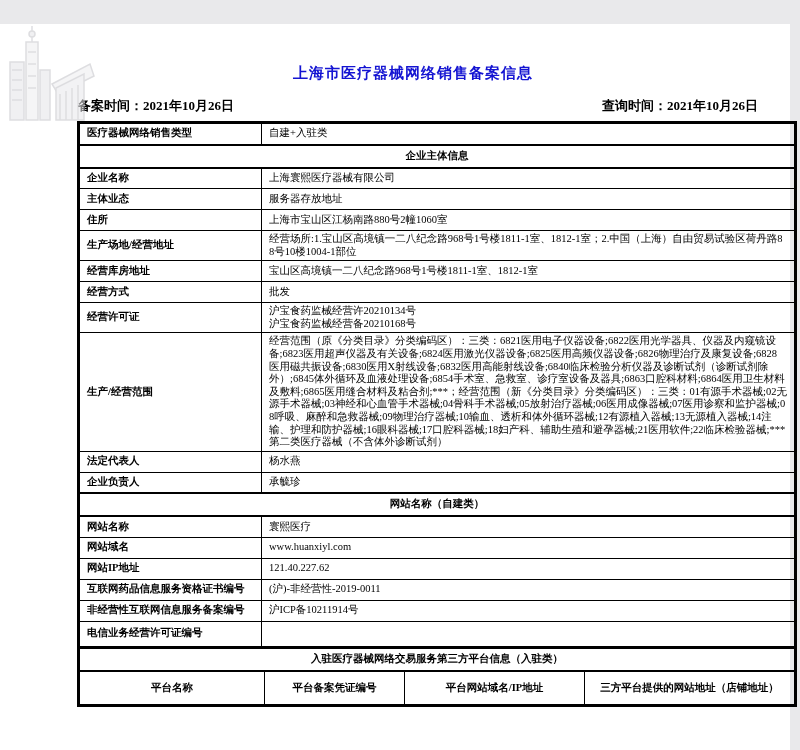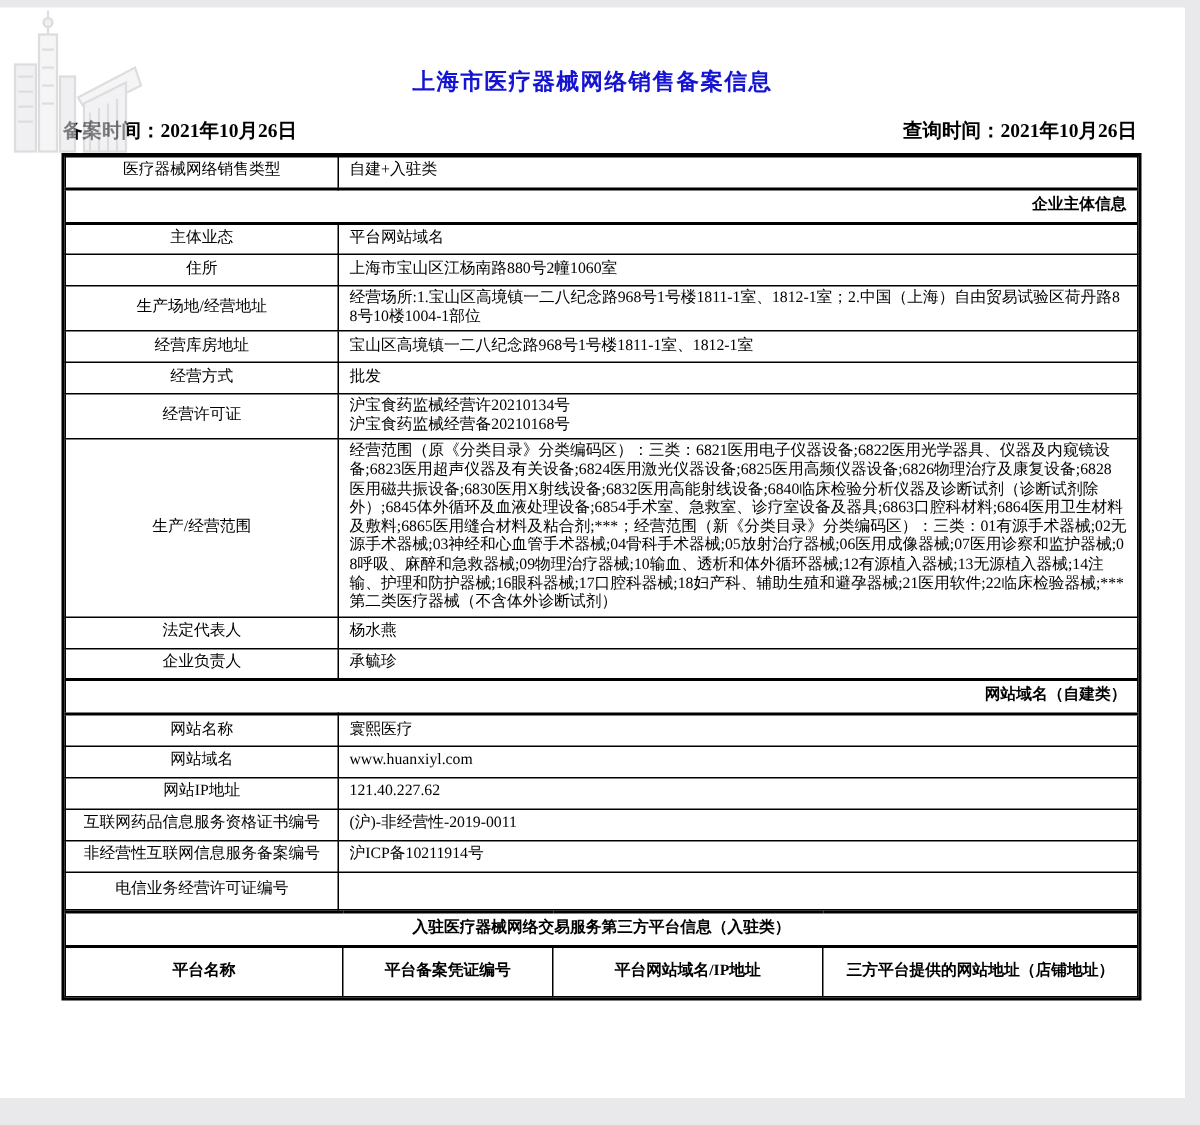--- a/index.html
+++ b/index.html
@@ -4,22 +4,23 @@
 <style>
   * { margin:0; padding:0; box-sizing:border-box; }
   html,body { background:#e9e9eb; }
   .page {
     position:relative; width:800px; height:750px;
     background:#e9e9eb; overflow:hidden;
     font-family:"Liberation Serif", serif;
     color:#000;
   }
   .sheet {
-    position:absolute; left:0; top:5px; width:790px; height:727px;
+    position:absolute; left:0; top:24px; width:790px; height:727px;
     background:#ffffff;
+    padding-left:36px;
   }
   .watermark {
     position:absolute; left:6px; top:0px; width:120px; height:98px;
     opacity:.55;
   }
   .title {
     text-align:center; margin-top:40px;
     font-size:15px; font-weight:bold; color:#1414d2; letter-spacing:1px;
   }
   .times {
@@ -31,27 +32,27 @@
     margin-left:41px; width:720px;
     border:2px solid #000;
   }
   table { border-collapse:collapse; width:100%; table-layout:fixed; }
   td {
     border:1px solid #000;
     font-size:10.5px; line-height:1.2;
     padding:2px 7px; vertical-align:middle;
     word-break:break-all;
   }
-  td.lbl { font-weight:normal; width:182px;text-align:center; }
+  td.lbl { font-weight:bold; width:182px; }
   td.val { white-space:pre-line; }
   tr.std { height:21px; }
   tr.section-row { height:23px; }
   tr.section-row td {
     border-top:2px solid #000; border-bottom:2px solid #000;
-    text-align:right; font-weight:bold;
+    text-align:center; font-weight:bold;
   }
   table.platform td { text-align:center; }
   table.platform td.hdr { font-weight:bold; }
 </style>
 </head>
 <body>
 
 <div class="page">
   <div class="sheet">
 
@@ -95,22 +96,26 @@
           </colgroup>
         <tbody>
           <tr class="std">
             <td class="lbl">医疗器械网络销售类型</td>
             <td class="val">自建+入驻类</td>
           </tr>
           <tr class="section-row">
             <td colspan="2">企业主体信息</td>
           </tr>
           <tr class="std">
+            <td class="lbl">企业名称</td>
+            <td class="val">上海寰熙医疗器械有限公司</td>
+          </tr>
+          <tr class="std">
             <td class="lbl">主体业态</td>
-            <td class="val">平台网站域名</td>
+            <td class="val">服务器存放地址</td>
           </tr>
           <tr class="std">
             <td class="lbl">住所</td>
             <td class="val">上海市宝山区江杨南路880号2幢1060室</td>
           </tr>
           <tr>
             <td class="lbl">生产场地/经营地址</td>
             <td class="val">经营场所:1.宝山区高境镇一二八纪念路968号1号楼1811-1室、1812-1室；2.中国（上海）自由贸易试验区荷丹路88号10楼1004-1部位</td>
           </tr>
           <tr class="std">
@@ -133,21 +138,21 @@
           </tr>
           <tr class="std">
             <td class="lbl">法定代表人</td>
             <td class="val">杨水燕</td>
           </tr>
           <tr class="std">
             <td class="lbl">企业负责人</td>
             <td class="val">承毓珍</td>
           </tr>
           <tr class="section-row">
-            <td colspan="2">网站域名（自建类）</td>
+            <td colspan="2">网站名称（自建类）</td>
           </tr>
           <tr class="std">
             <td class="lbl">网站名称</td>
             <td class="val">寰熙医疗</td>
           </tr>
           <tr class="std">
             <td class="lbl">网站域名</td>
             <td class="val">www.huanxiyl.com</td>
           </tr>
           <tr class="std">

